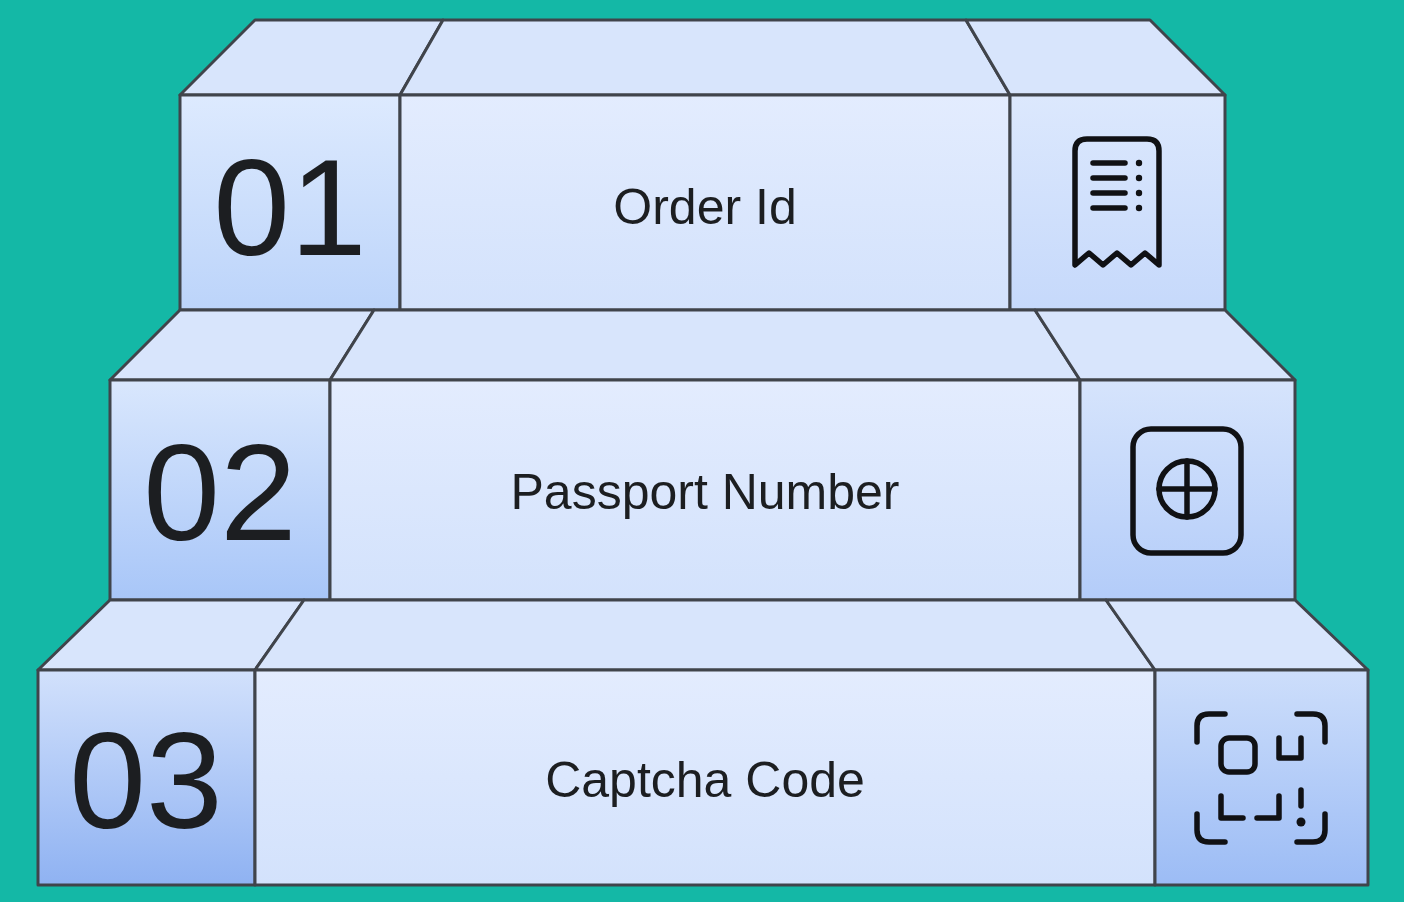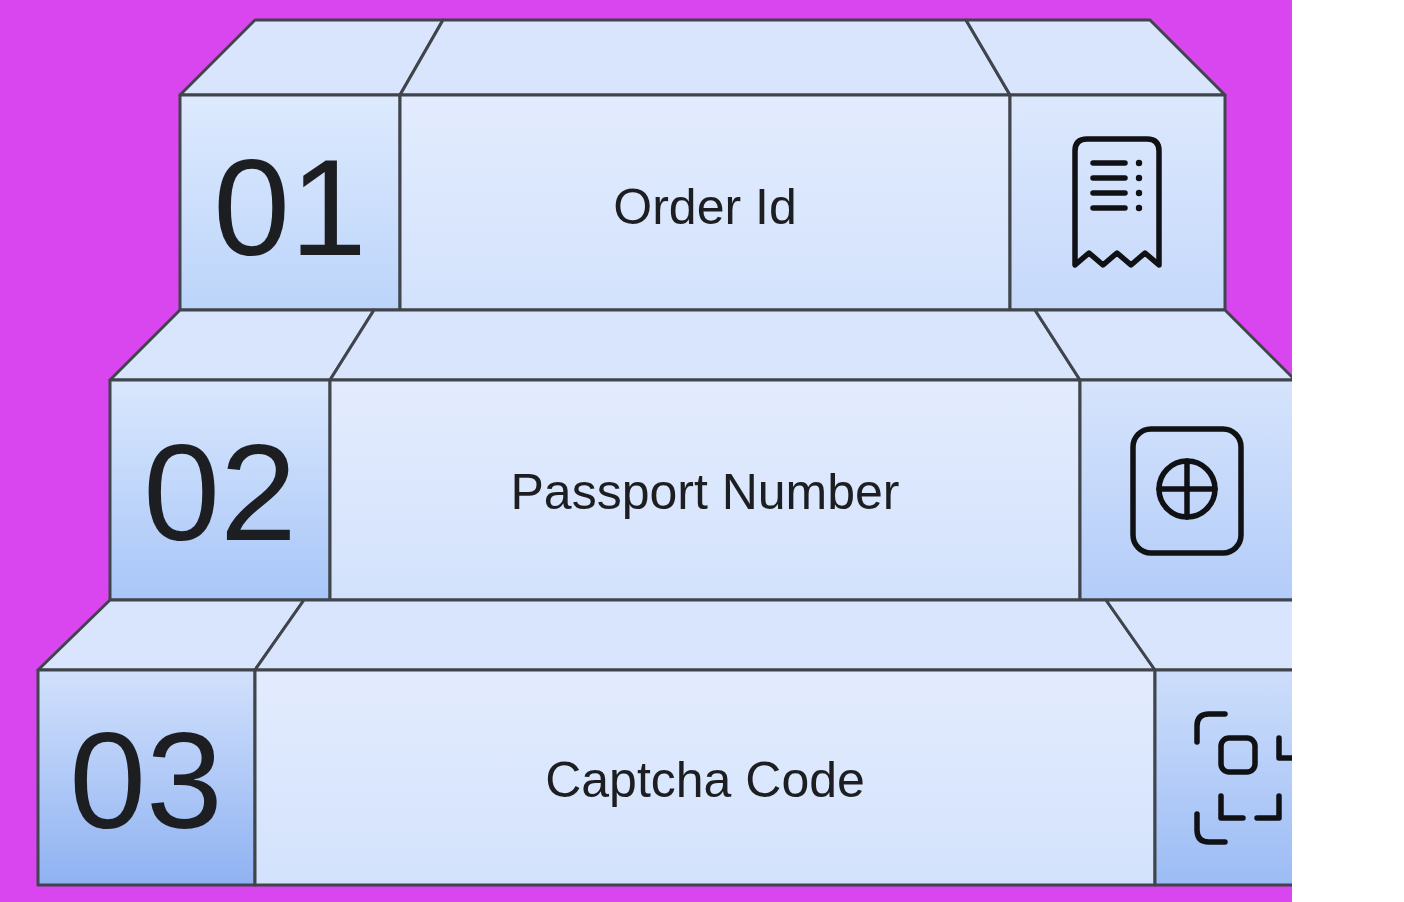--- a/index.html
+++ b/index.html
@@ -2,23 +2,23 @@
 <html><head>
 <meta charset="utf-8">
 <style>
   html, body {
     margin: 0;
     padding: 0;
     background: #ffffff;
   }
   .stage {
     position: relative;
-    width: 1292px;
+    width: 1404px;
     height: 902px;
-    background: #d946ef;
+    background: #14b8a6;
     overflow: hidden;
   }
   svg { display: block; }
   .face {
     stroke: #40444b;
     stroke-width: 3;
     stroke-linejoin: round;
   }
   .tread { fill: #d8e5fc; }
   .lblpanel { fill: url(#gLabel); }

